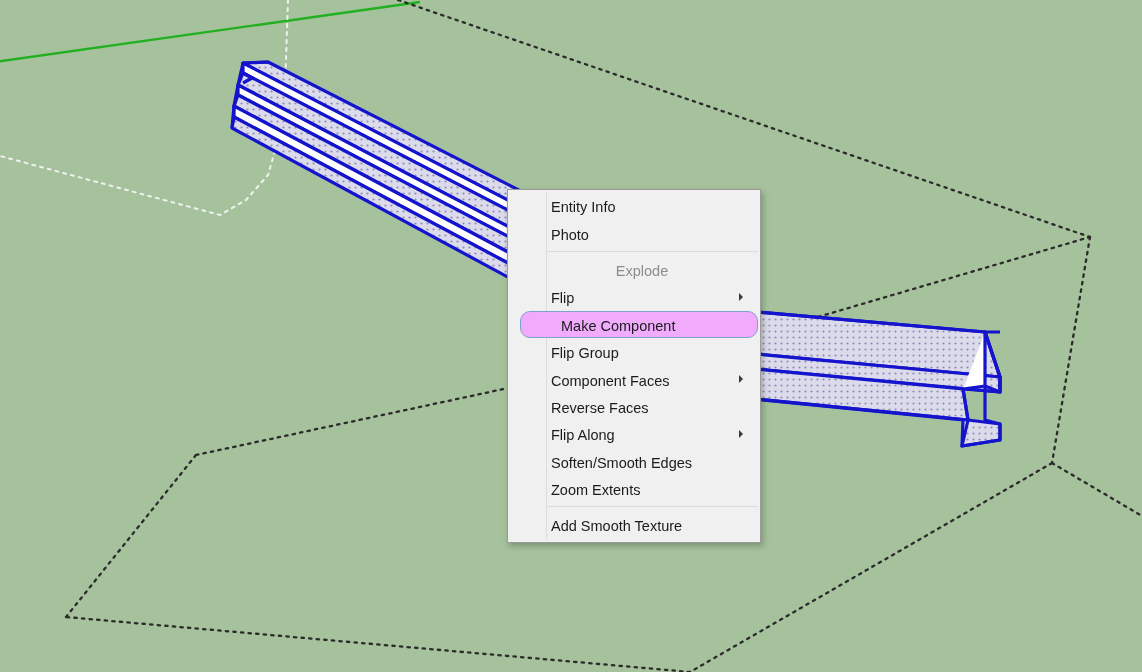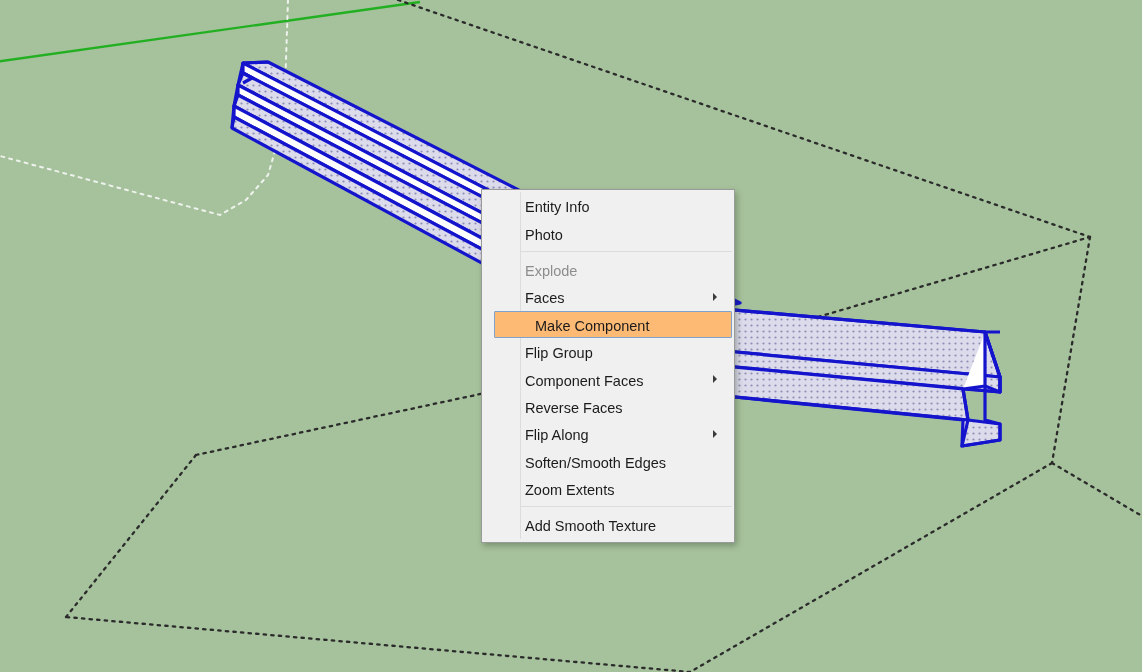--- a/index.html
+++ b/index.html
@@ -27,21 +27,21 @@
     position: absolute;
     left: 0; top: 0;
     width: 1142px;
     height: 672px;
     display: block;
   }
 
   
   #context-menu {
     position: absolute;
-    left: 481px;
+    left: 507px;
     top: 189px;
     width: 254px;
     background: #f0f0f0;
     border: 1px solid #9a9a9a;
     box-shadow: 2px 3px 6px rgba(40,60,35,0.35);
     padding: 2px 0 3px 0;
     box-sizing: border-box;
   }
   
   #context-menu::before {
@@ -66,25 +66,26 @@
     border: 1px solid transparent;
     margin: 0 2px;
   }
   .menu-item .label {
     display: inline-block;
     vertical-align: middle;
     line-height: normal;
   }
   .menu-item.disabled {
     color: #8d8d8d;
+    text-align: center;
   }
   .menu-item.highlighted {
-    background: #fdba74;
+    background: #f0abfc;
     border: 1px solid #7da2ce;
-    border-radius: 1px;
+    border-radius: 10px;
     margin-left: 12px;
   }
   .submenu-arrow {
     position: absolute;
     right: 14px;
     top: 50%;
     transform: translateY(-50%);
     width: 0;
     height: 0;
     border-left: 4.5px solid #3a3a3a;
@@ -163,21 +164,21 @@
         <path d="M 243 73 L 252 78 L 243 83" fill="none"></path>
       </g>
     </svg>
   </div>
 
   <div id="context-menu">
       <div class="menu-item"><span class="label">Entity Info</span></div>
       <div class="menu-item"><span class="label">Photo</span></div>
       <div class="menu-separator"></div>
       <div class="menu-item disabled"><span class="label">Explode</span></div>
-      <div class="menu-item"><span class="label">Faces</span><span class="submenu-arrow"></span></div>
+      <div class="menu-item"><span class="label">Flip</span><span class="submenu-arrow"></span></div>
       <div class="menu-item highlighted"><span class="label">Make Component</span></div>
       <div class="menu-item"><span class="label">Flip Group</span></div>
       <div class="menu-item"><span class="label">Component Faces</span><span class="submenu-arrow"></span></div>
       <div class="menu-item"><span class="label">Reverse Faces</span></div>
       <div class="menu-item"><span class="label">Flip Along</span><span class="submenu-arrow"></span></div>
       <div class="menu-item"><span class="label">Soften/Smooth Edges</span></div>
       <div class="menu-item"><span class="label">Zoom Extents</span></div>
       <div class="menu-separator"></div>
       <div class="menu-item"><span class="label">Add Smooth Texture</span></div>
     </div>

